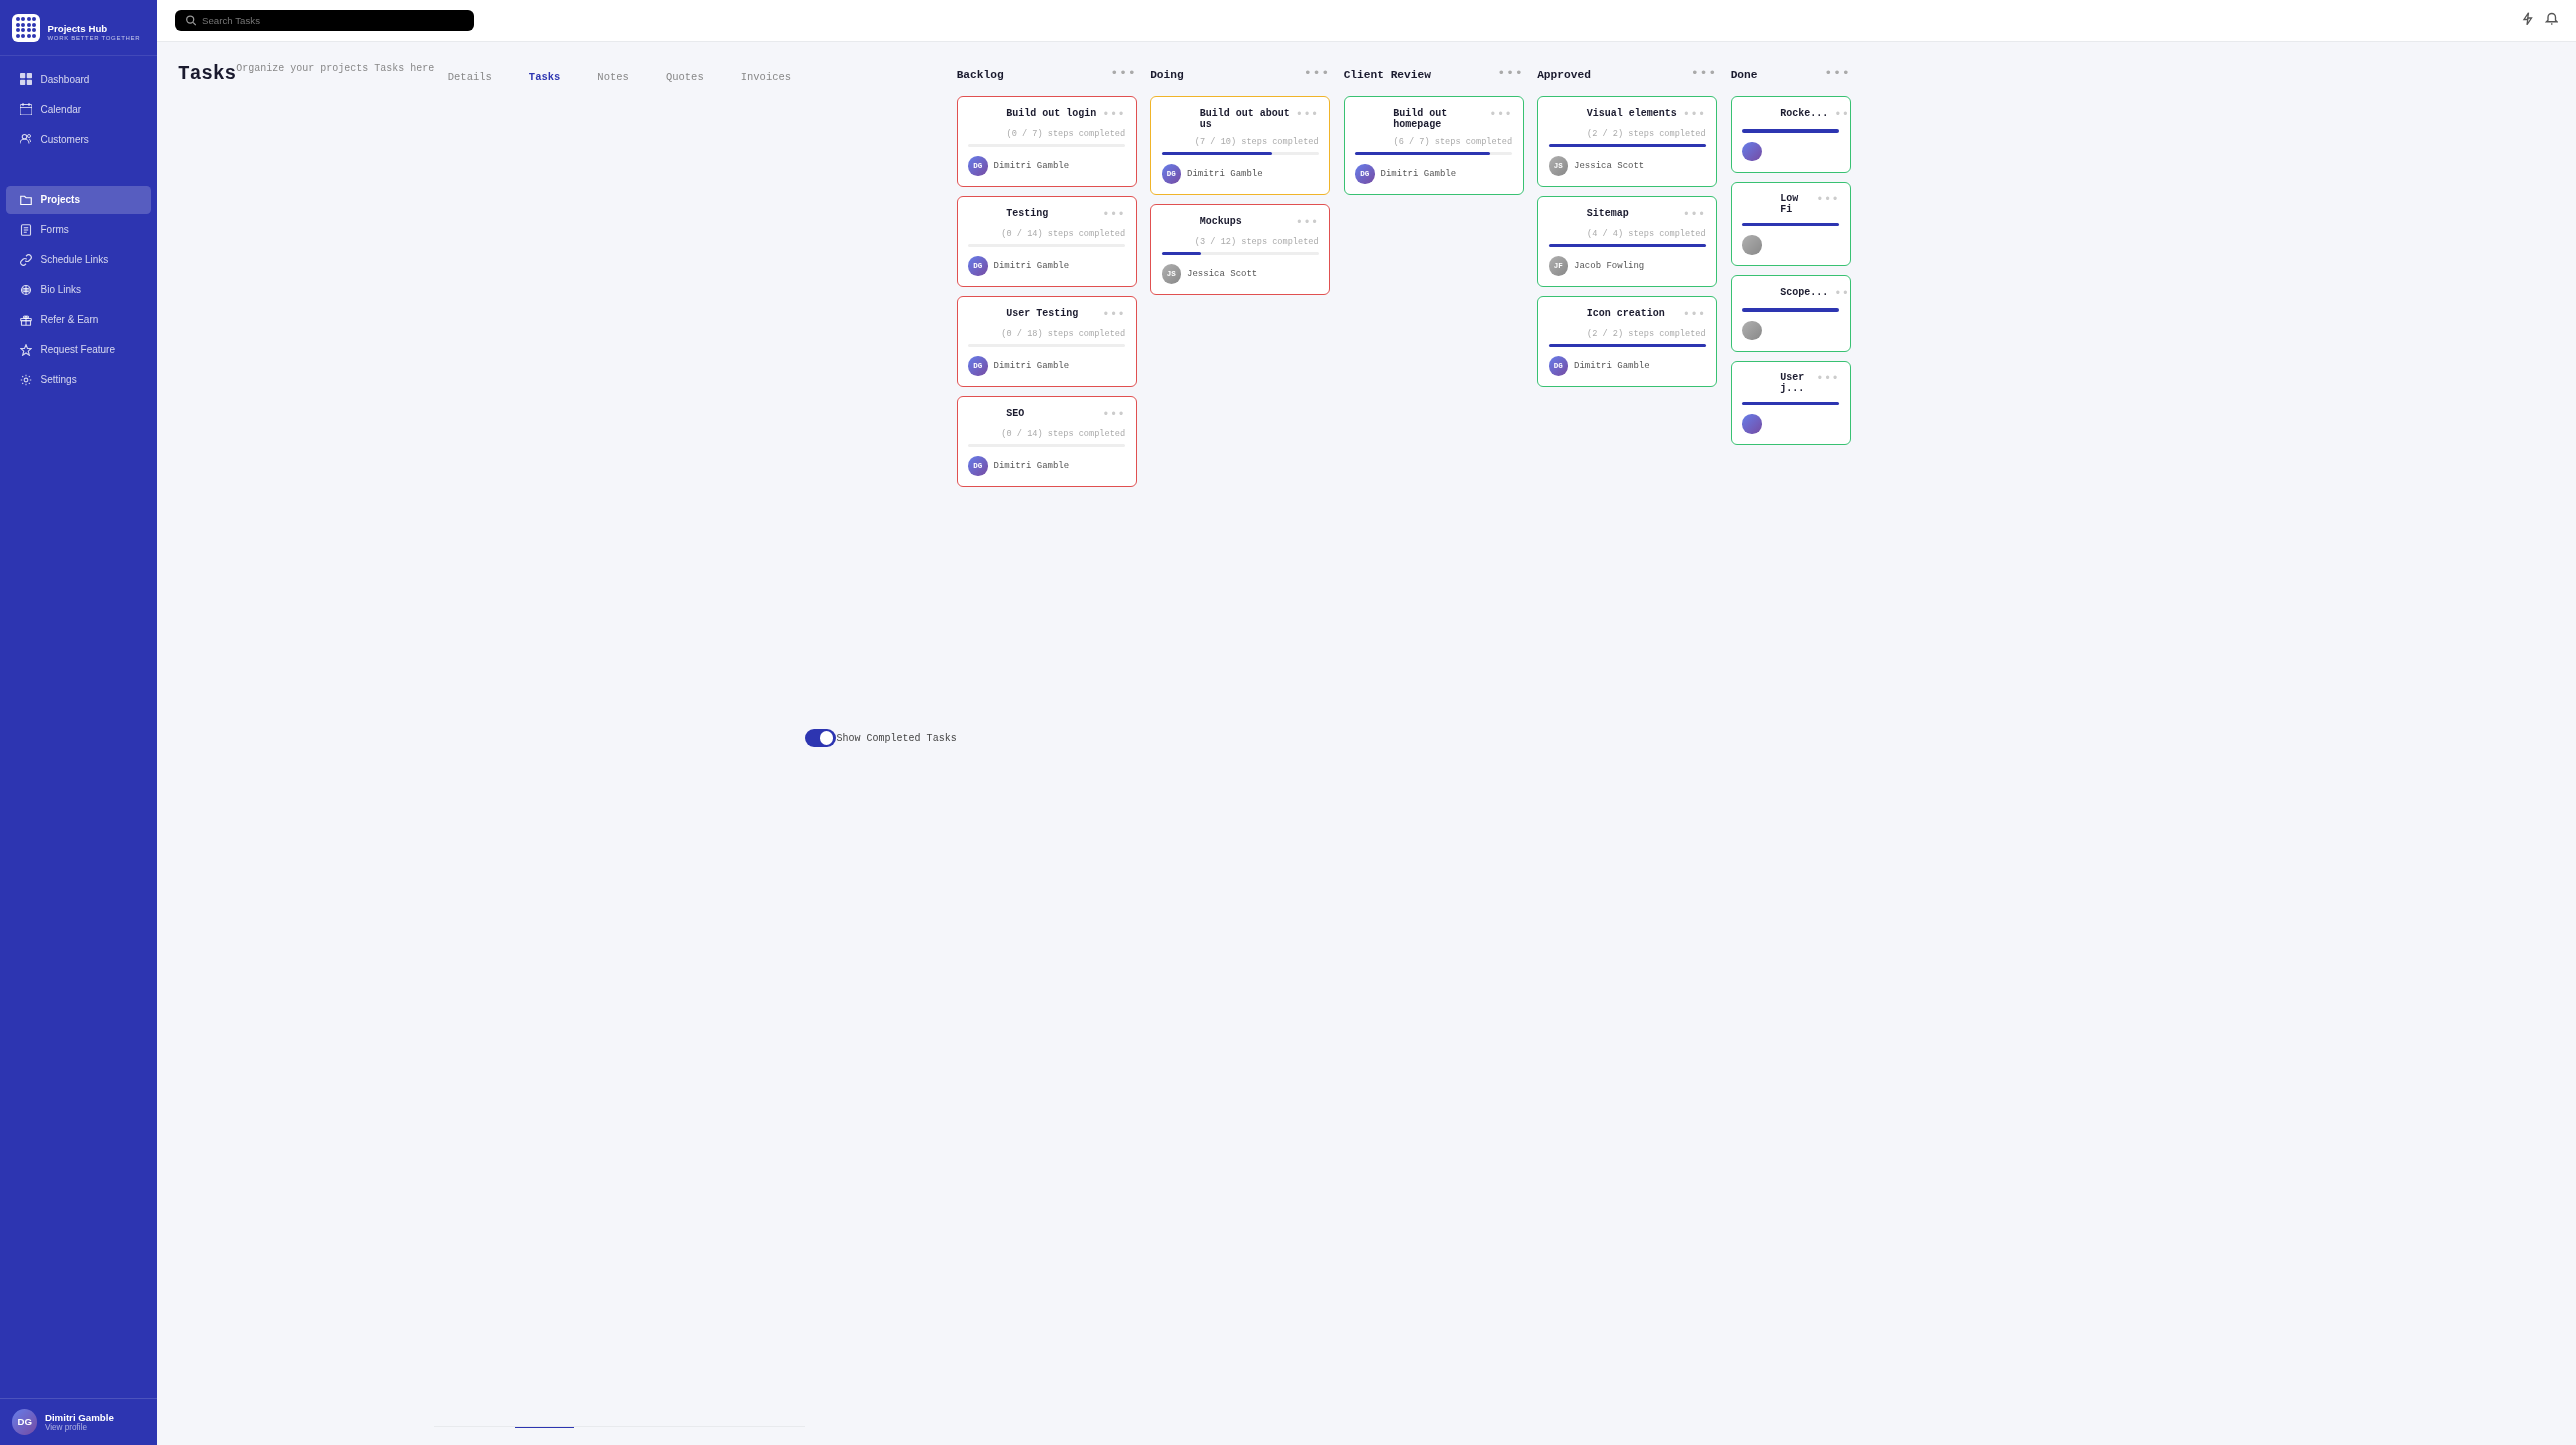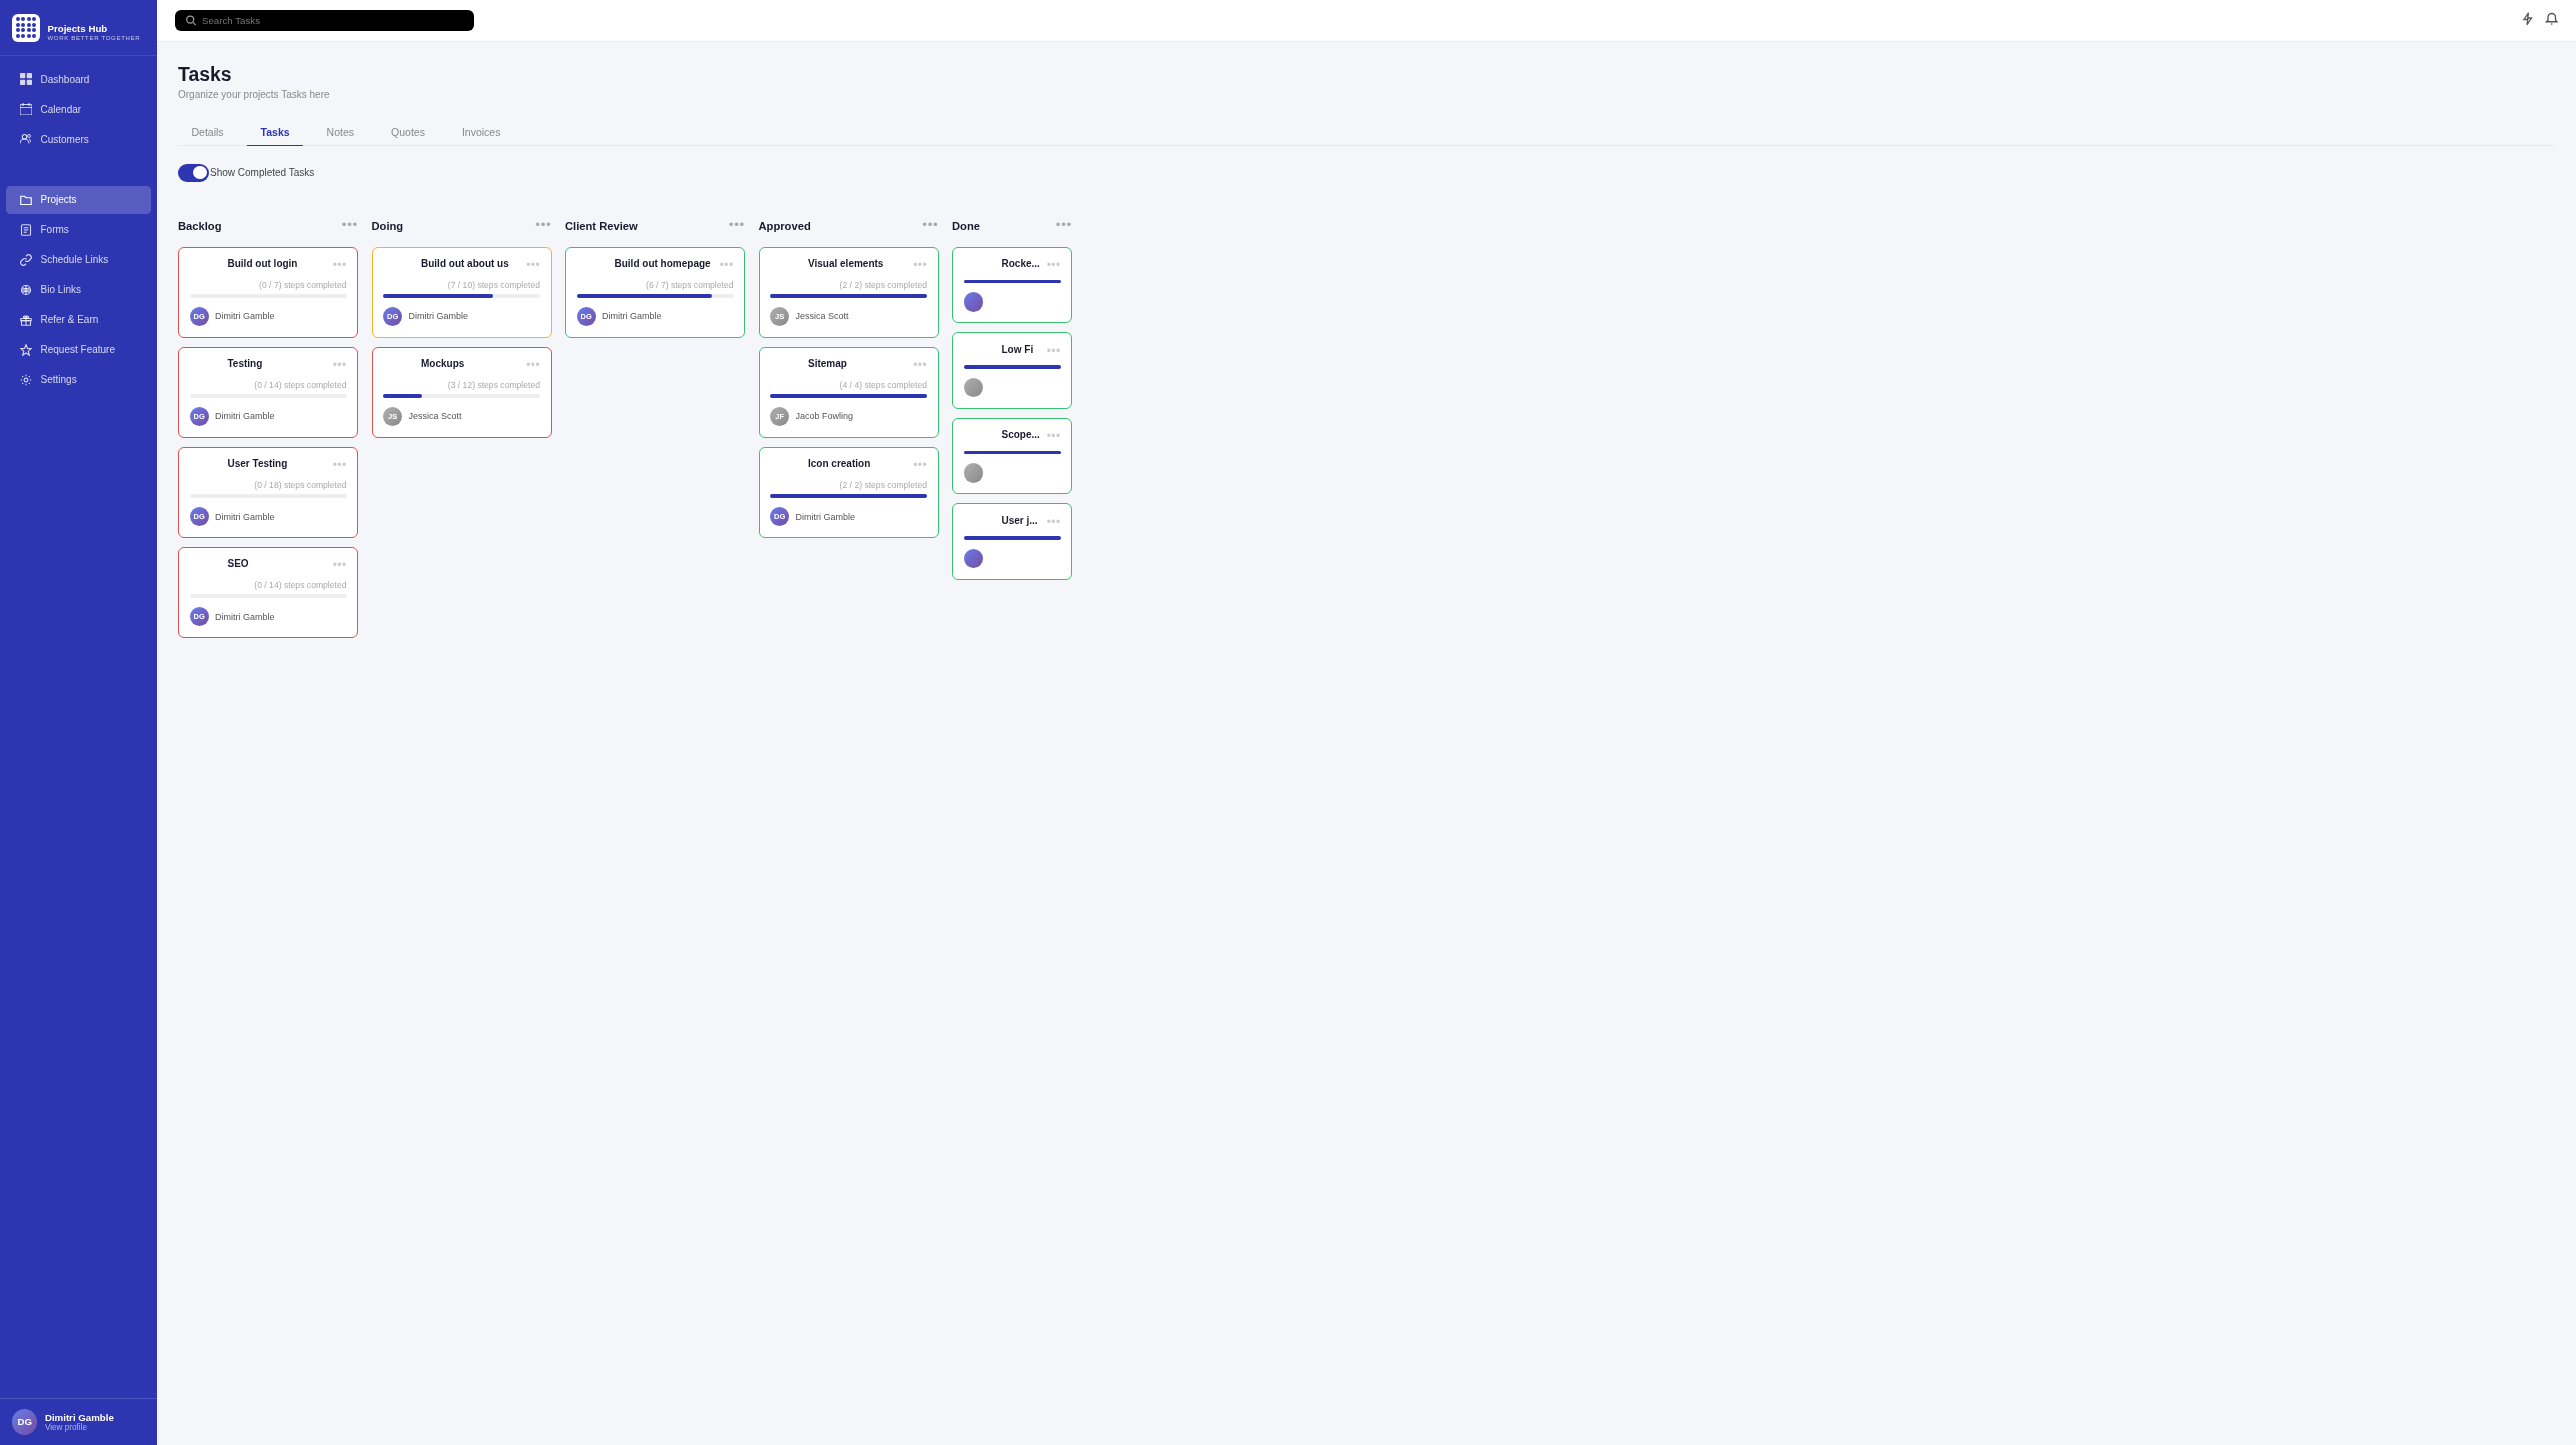--- a/index.html
+++ b/index.html
@@ -48,21 +48,21 @@
       align-items: center;
       gap: 7.5px;
       padding: 7.5px 13.5px;
       cursor: pointer;
       border-radius: 4.5px;
       margin: 1.5px 6px;
       color: rgba(255,255,255,0.8);
       font-size: 10px;
       transition: background 0.15s;
     }
-    .nav-item.active { background: rgba(255,255,255,0.2); color: white; font-weight: 400; margin-top: 32px; }
+    .nav-item.active { background: rgba(255,255,255,0.2); color: white; font-weight: 700; margin-top: 32px; }
     .nav-icon { width: 13.5px; height: 13.5px; display: flex; align-items: center; justify-content: center; flex-shrink: 0; }
 
     .sidebar-footer {
       padding: 10.5px 12px;
       border-top: 0.7px solid rgba(255,255,255,0.15);
       display: flex;
       align-items: center;
       gap: 7.5px;
     }
     .avatar {
@@ -130,21 +130,22 @@
     }
     .header-icons { margin-left: auto; display: flex; gap: 10.5px; align-items: center; }
     .header-icon { color: #555; cursor: pointer; font-size: 13.5px; }
 
     
     .content {
       flex: 1;
       overflow-y: auto;
       padding: 21px 21px 0 21px;
       display: flex;
-      flex-direction: column;
+      flex-direction: row;
+      font-family: Liberation Mono, monospace;
     }
 
     .page-title { font-size: 19.4px; font-weight: 700; color: #1a1a2e; margin-bottom: 3px; }
     .page-subtitle { font-size: 10px; color: #888; margin-bottom: 18px; }
 
     
     .tabs { display: flex; gap: 10px; border-bottom: 1.5px solid #e8eaed; margin-bottom: 18px; }
     .tab {
       padding: 7.5px 13.5px;
       font-size: 10.5px;

